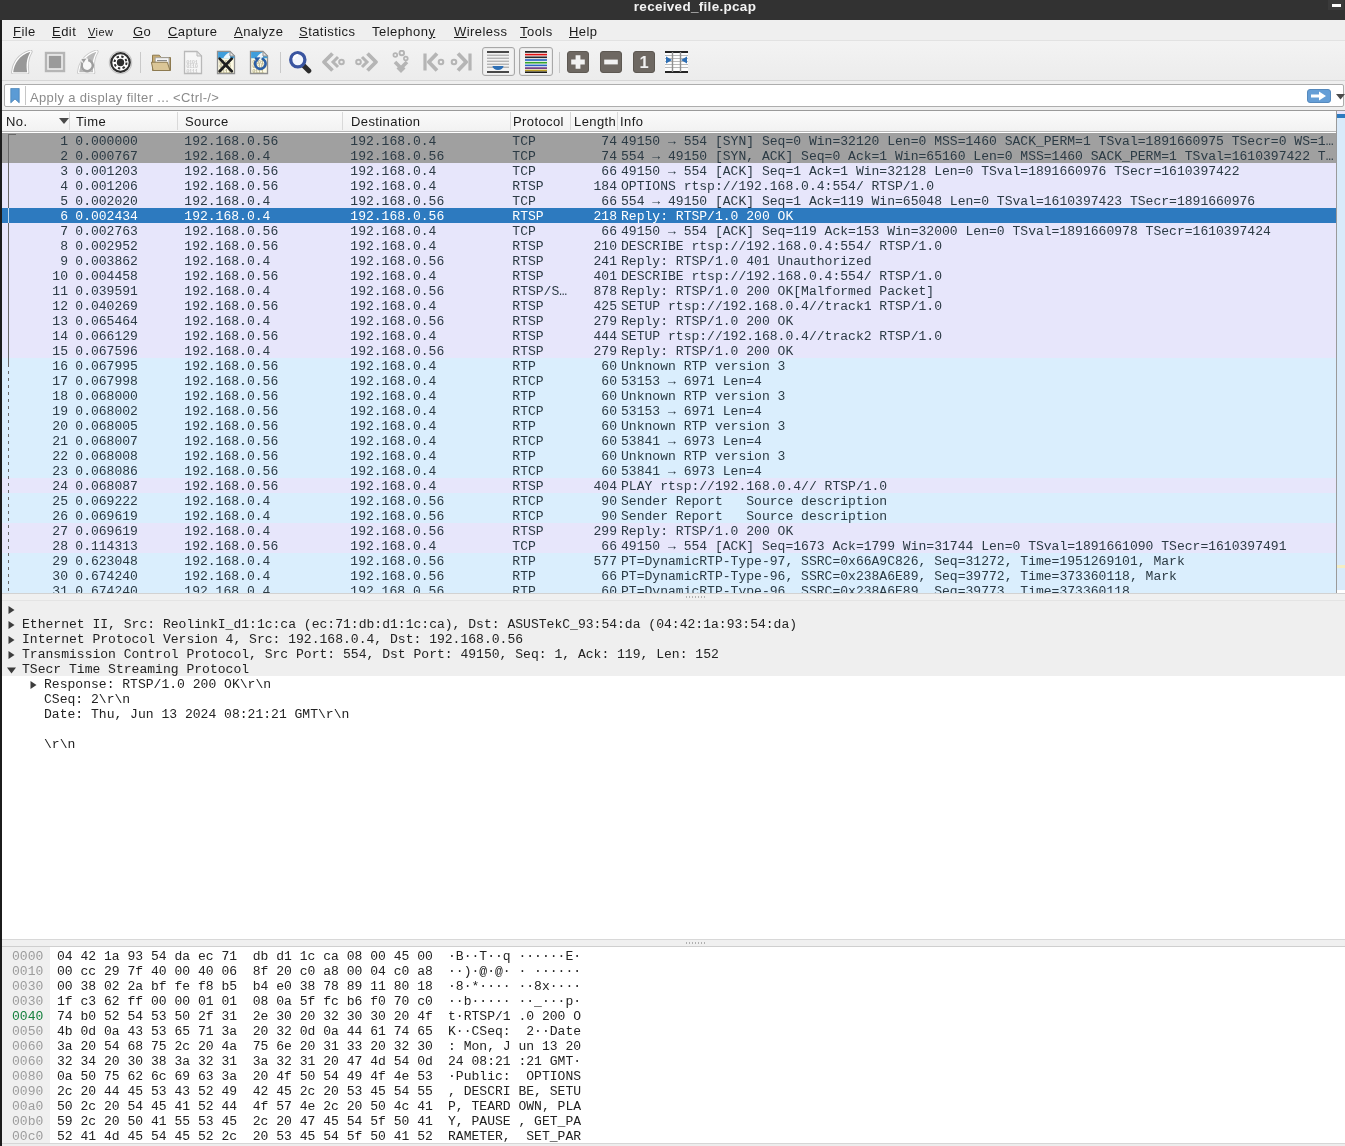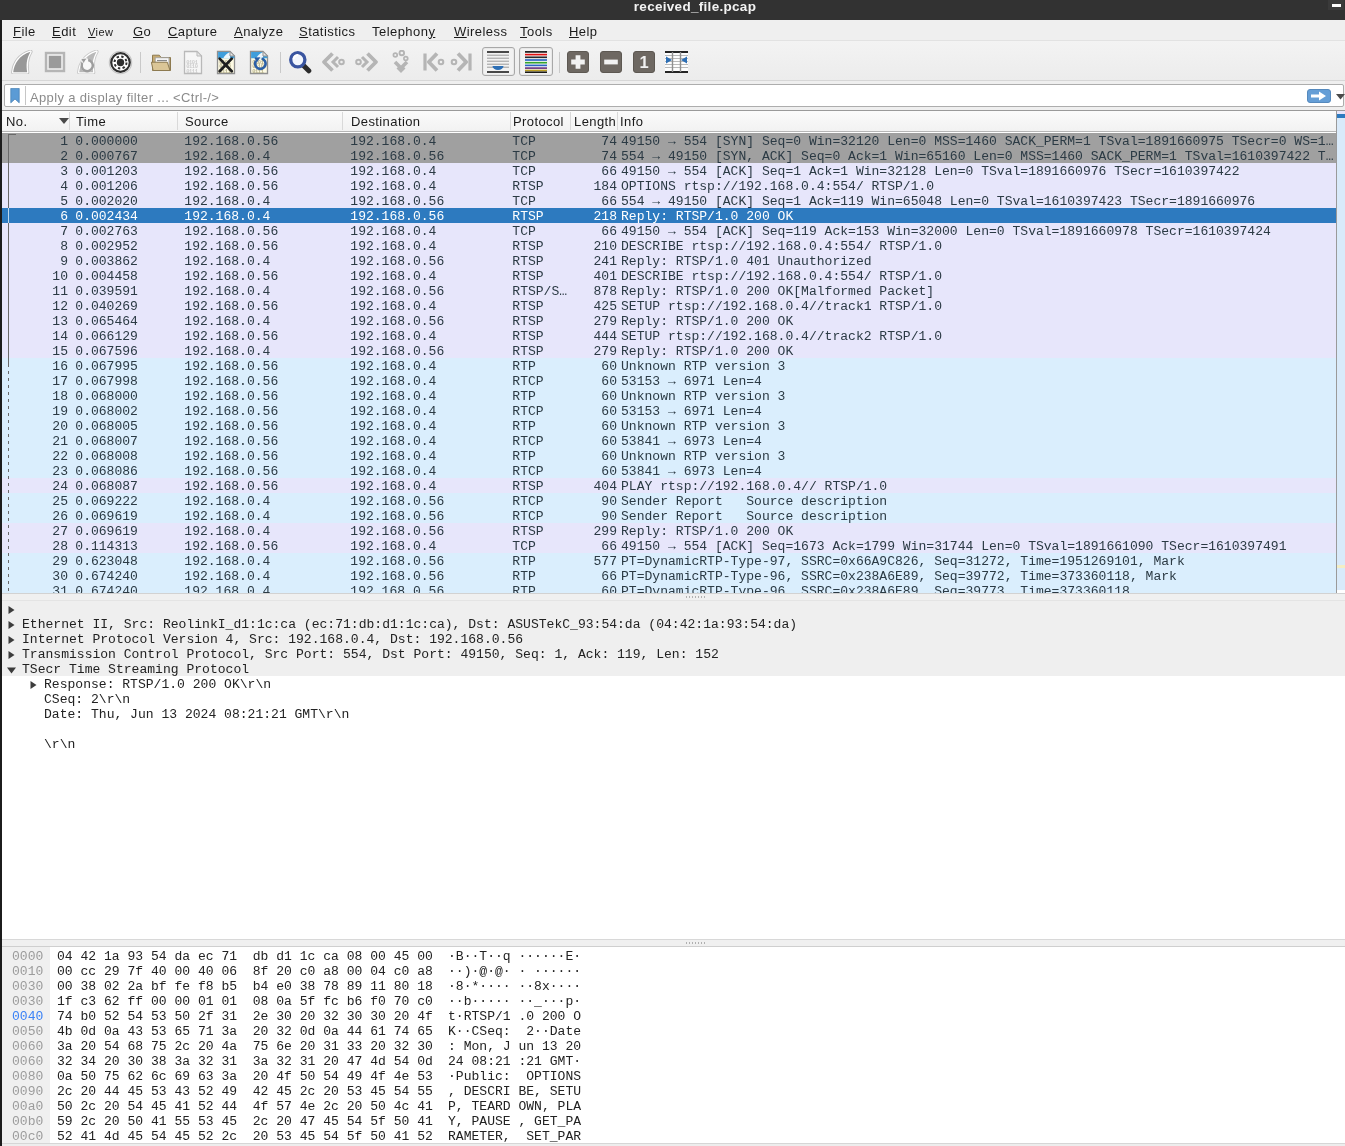--- a/index.html
+++ b/index.html
@@ -300,21 +300,21 @@
     <div class="dett mono" style="left:448px;top:1.5px;">·B··T··q ······E·</div>
     <div class="dett mono" style="left:12px;top:16.5px;color:#9c9c9c;">0010</div>
     <div class="dett mono" style="left:57px;top:16.5px;">00 cc 29 7f 40 00 40 06  8f 20 c0 a8 00 04 c0 a8</div>
     <div class="dett mono" style="left:448px;top:16.5px;">··)·@·@· · ······</div>
     <div class="dett mono" style="left:12px;top:31.5px;color:#9c9c9c;">0030</div>
     <div class="dett mono" style="left:57px;top:31.5px;">00 38 02 2a bf fe f8 b5  b4 e0 38 78 89 11 80 18</div>
     <div class="dett mono" style="left:448px;top:31.5px;">·8·*···· ··8x····</div>
     <div class="dett mono" style="left:12px;top:46.5px;color:#9c9c9c;">0030</div>
     <div class="dett mono" style="left:57px;top:46.5px;">1f c3 62 ff 00 00 01 01  08 0a 5f fc b6 f0 70 c0</div>
     <div class="dett mono" style="left:448px;top:46.5px;">··b····· ··_···p·</div>
-    <div class="dett mono" style="left:12px;top:61.5px;color:#3b82f6;">0040</div>
+    <div class="dett mono" style="left:12px;top:61.5px;color:#15803d;">0040</div>
     <div class="dett mono" style="left:57px;top:61.5px;">74 b0 52 54 53 50 2f 31  2e 30 20 32 30 30 20 4f</div>
     <div class="dett mono" style="left:448px;top:61.5px;">t·RTSP/1 .0 200 O</div>
     <div class="dett mono" style="left:12px;top:76.5px;color:#9c9c9c;">0050</div>
     <div class="dett mono" style="left:57px;top:76.5px;">4b 0d 0a 43 53 65 71 3a  20 32 0d 0a 44 61 74 65</div>
     <div class="dett mono" style="left:448px;top:76.5px;">K··CSeq:  2··Date</div>
     <div class="dett mono" style="left:12px;top:91.5px;color:#9c9c9c;">0060</div>
     <div class="dett mono" style="left:57px;top:91.5px;">3a 20 54 68 75 2c 20 4a  75 6e 20 31 33 20 32 30</div>
     <div class="dett mono" style="left:448px;top:91.5px;">: Mon, J un 13 20</div>
     <div class="dett mono" style="left:12px;top:106.5px;color:#9c9c9c;">0060</div>
     <div class="dett mono" style="left:57px;top:106.5px;">32 34 20 30 38 3a 32 31  3a 32 31 20 47 4d 54 0d</div>

